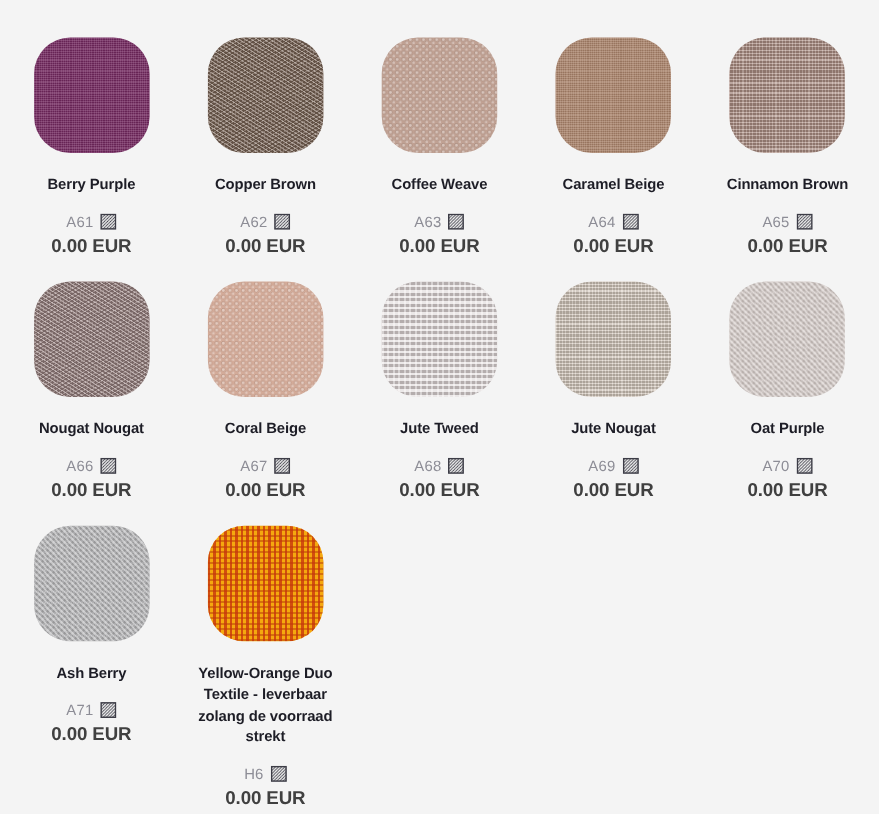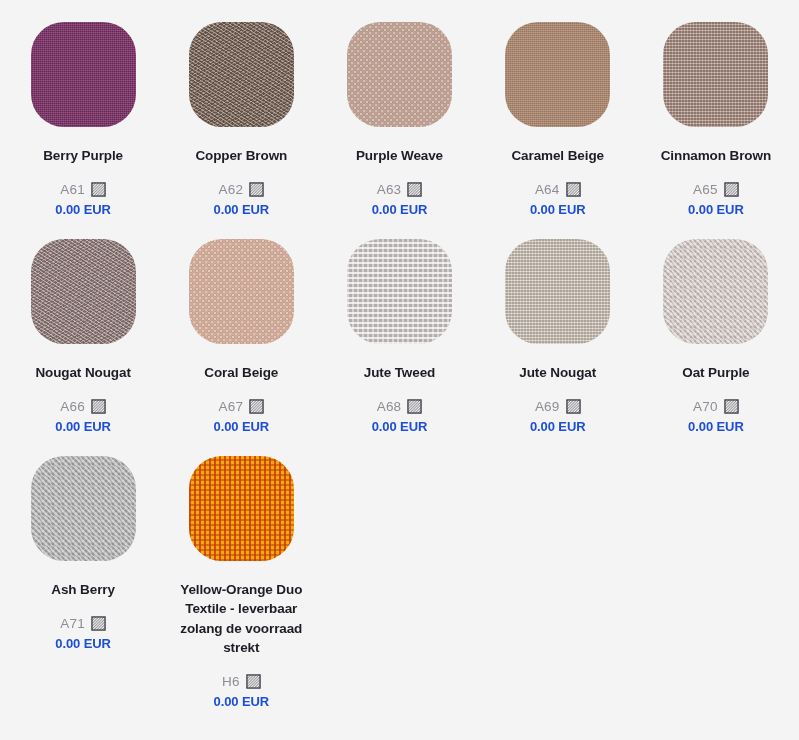--- a/index.html
+++ b/index.html
@@ -12,20 +12,21 @@
     font-family: "Liberation Sans", sans-serif;
     overflow: hidden;
   }
 
   #swatch-grid {
     display: grid;
     grid-template-columns: repeat(5, 1fr);
     width: 799px;
     padding: 0 4px;
     row-gap: 0;
+    margin-top: 12px;
   }
 
   .swatch-card {
     display: flex;
     flex-direction: column;
     align-items: center;
     padding-top: 22px;
     cursor: pointer;
   }
 
@@ -116,23 +117,23 @@
   }
 
   .hatch-icon {
     display: block;
     width: 15px;
     height: 15px;
   }
 
   .swatch-price {
     margin-top: 5px;
-    font-size: 13px;
+    font-size: 17px;
     font-weight: bold;
-    color: #1d4ed8;
+    color: #404040;
     letter-spacing: -0.1px;
   }
 </style>
 </head>
 <body>
 
 <div id="swatch-grid">
     <div class="swatch-card">
       <div class="swatch-tile tex-plain" style="background-color:#73285f"></div>
       <div class="swatch-title">Berry Purple</div>
@@ -160,21 +161,21 @@
                 <path d="M-1,1 l2,-2 M0,3 l3,-3 M2,4 l2,-2" stroke="#3c3c46" stroke-width="0.8"></path>
               </pattern>
             </defs>
             <rect x="1" y="1" width="14" height="14" fill="url(#hp)" stroke="#3c3c46" stroke-width="1.4"></rect>
           </svg></span>
       </div>
       <div class="swatch-price">0.00 EUR</div>
     </div>
     <div class="swatch-card">
       <div class="swatch-tile tex-bubble" style="background-color:#c0a193"></div>
-      <div class="swatch-title">Purple Weave</div>
+      <div class="swatch-title">Coffee Weave</div>
       <div class="swatch-meta">
         <span class="swatch-code">A63</span>
         <span class="hatch-icon"><svg viewBox="0 0 16 16" aria-hidden="true">
             <defs>
               <pattern id="hp" patternUnits="userSpaceOnUse" width="3" height="3">
                 <path d="M-1,1 l2,-2 M0,3 l3,-3 M2,4 l2,-2" stroke="#3c3c46" stroke-width="0.8"></path>
               </pattern>
             </defs>
             <rect x="1" y="1" width="14" height="14" fill="url(#hp)" stroke="#3c3c46" stroke-width="1.4"></rect>
           </svg></span>

